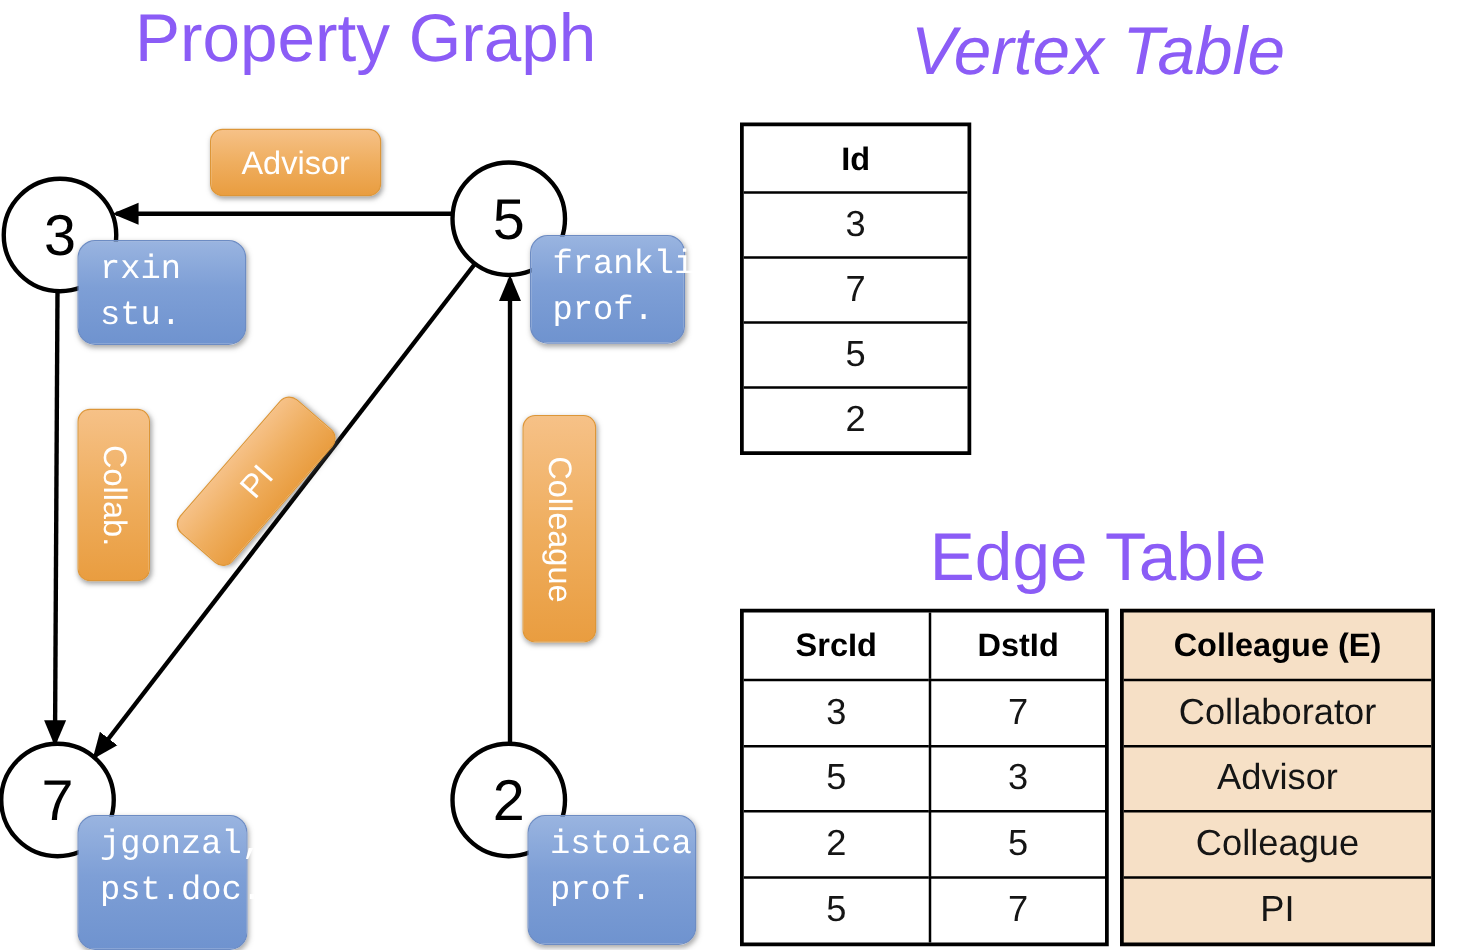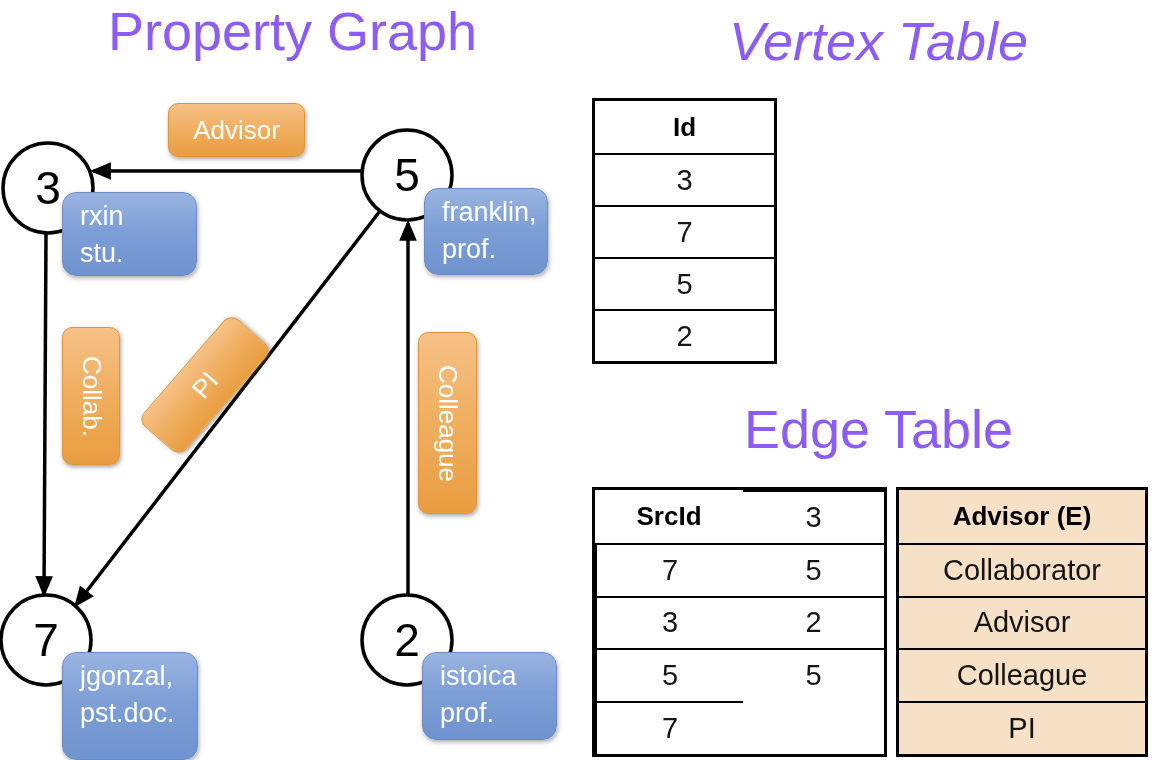--- a/index.html
+++ b/index.html
@@ -5,21 +5,21 @@
   html, body { margin:0; padding:0; background:#fff; }
   .canvas {
     position:relative; width:1170px; height:760px; background:#ffffff;
     overflow:hidden; font-family:"Liberation Sans", sans-serif; color:#111;
   }
   
   .title { position:absolute; text-align:center; font-size:54px; font-weight:300;
            letter-spacing:0px; color:#8b5cf6; white-space:nowrap; }
   .title-graph  { left:0;   top:10; width:585; width:585px; }
   .title-vertex { left:592px; top:10px; width:573px;font-style:italic; }
-  .title-edge   { left:592px; top:398px; width:573px; }
+  .title-edge   { left:592px; top:415px; width:573px; }
 
   
   .graph-svg { position:absolute; left:0; top:0; }
 
   
   .node-num { position:absolute; width:90px; height:90px; display:flex;
               align-items:center; justify-content:center; font-size:46px;
               font-weight:300; color:#000; pointer-events:none; }
   .num-3 { left:3px;   top:143px; }
   .num-5 { left:362px; top:130px; }
@@ -35,26 +35,26 @@
   .pill-advisor   { left:168px; top:103px; width:135px; height:52px; }
   .pill-collab    { left:62px;  top:327px; width:56px;  height:136px; }
   .pill-colleague { left:418px; top:332px; width:57px;  height:180px; }
   .pill-pi        { left:134px; top:357px; width:140px; height:54px; transform:rotate(-49deg); }
   .pill-collab span, .pill-colleague span { transform:rotate(90deg); }
 
   
   .vbox { position:absolute; background:linear-gradient(180deg,#99B4E0 0%, #7E9FD6 45%, #6F93CF 100%);
           border:1px solid #6D8CC3; border-radius:14px; color:#fff; font-size:27px;
           line-height:37px; padding:5px 0 16px 17px; box-sizing:border-box;
-          box-shadow:1px 2px 4px rgba(90,90,90,.5); }
+          box-shadow:1px 2px 4px rgba(90,90,90,.5);font-family:Liberation Mono, monospace; }
   .vbox span { display:block; white-space:nowrap; }
   .vbox-rxin     { left:62px;  top:192px; width:135px; height:84px; }
   .vbox-franklin { left:424px; top:188px; width:124px; height:87px; }
   .vbox-jgonzal  { left:62px;  top:652px; width:136px; height:108px; }
-  .vbox-istoica  { left:422px; top:652px; width:135px; height:88px; }
+  .vbox-istoica  { left:422px; top:652px; width:135px; height:104px; }
 
   
   .twrap { position:absolute; display:flex; gap:9px; }
   .vt-wrap { left:592px; top:98px; }
   .et-wrap { left:592px; top:487px; }
   .tbl-part { box-sizing:border-box; border:3px solid #000; display:grid; background:#fff; }
   .vt-id   { width:185px; height:266px; grid-auto-rows:52px; }
   .vt-prop { width:379px; height:266px; grid-auto-rows:52px; background:#D7E1F2; }
   .et-ids  { width:295px; height:270px; grid-template-columns:148px 1fr; grid-auto-rows:52.8px; }
   .et-prop { width:252px; height:270px; grid-auto-rows:52.8px; background:#F6E0C6; }
@@ -130,31 +130,32 @@
       <div class="cell">3</div>
       <div class="cell">7</div>
       <div class="cell">5</div>
       <div class="cell">2</div>
     </div>
   </div>
 
   <div class="twrap et-wrap">
     <div class="tbl-part et-ids">
       <div class="cell hdr r0">SrcId</div>
+      <div class="cell hdr r0 c2">DstId</div>
       <div class="cell">3</div>
       <div class="cell c2">7</div>
       <div class="cell">5</div>
       <div class="cell c2">3</div>
       <div class="cell">2</div>
       <div class="cell c2">5</div>
       <div class="cell">5</div>
       <div class="cell c2">7</div>
     </div>
     <div class="tbl-part et-prop">
-      <div class="cell hdr r0">Advisor (E)</div>
+      <div class="cell hdr r0">Colleague (E)</div>
       <div class="cell">Collaborator</div>
       <div class="cell">Advisor</div>
       <div class="cell">Colleague</div>
       <div class="cell">PI</div>
     </div>
   </div>
 
 </div>
 
 </body></html>

